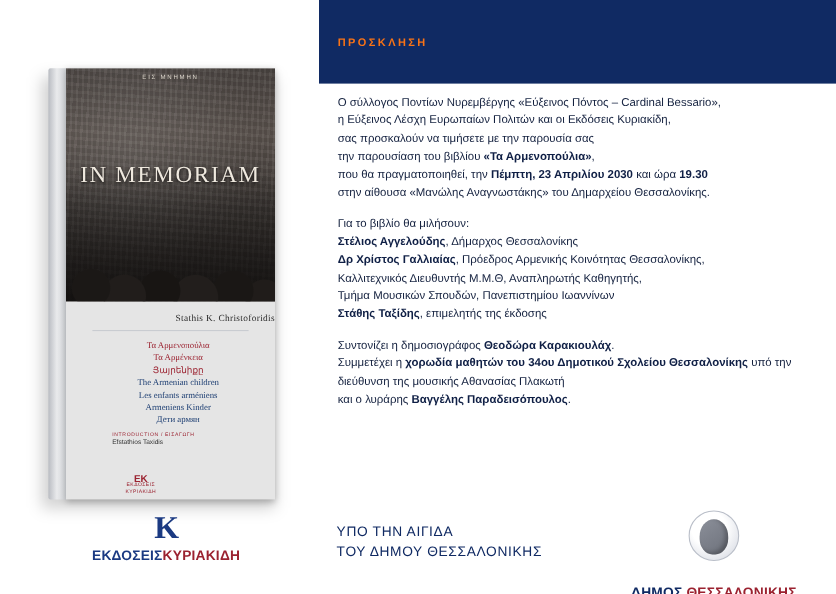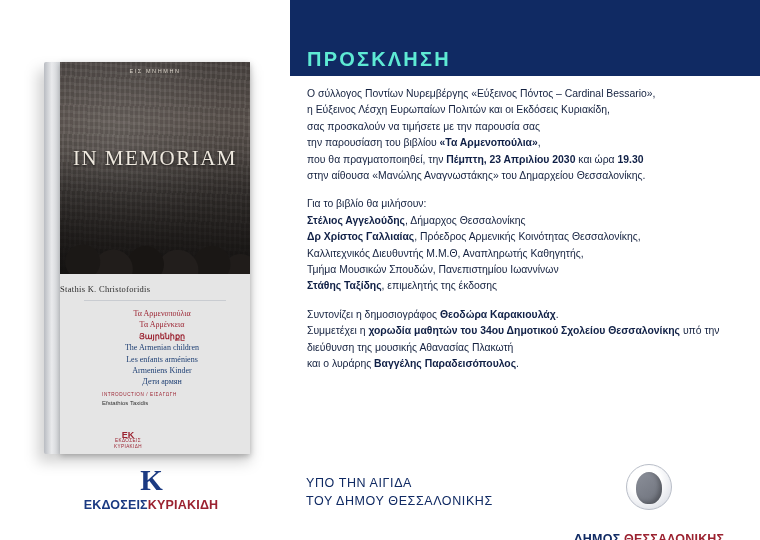--- a/index.html
+++ b/index.html
@@ -69,35 +69,35 @@
     color:#d9d3c8;font-size:5.5px;letter-spacing:1.6px;
   }
   .cover-title{
     position:absolute;left:0;top:84px;width:190px;text-align:center;
     color:#efe9df;
     font-family:"Liberation Serif", serif;
     font-size:21px;letter-spacing:1.5px;
     text-shadow:0 1px 3px rgba(0,0,0,.8);
   }
   .cover-author{
-    position:absolute;left:0;top:222px;width:190px;text-align:left;
+    position:absolute;left:0;top:222px;width:190px;text-align:right;
     color:#2a2a2a;font-size:8.5px;letter-spacing:.3px;
     font-family:"Liberation Serif", serif;
   }
   .cover-rule{
     position:absolute;left:24px;top:238px;width:142px;height:1px;background:#c9ccd1;
   }
   .cover-langs{
     position:absolute;right:13px;top:246px;width:150px;text-align:center;
     color:#1e3f73;font-size:8px;line-height:11.4px;
     font-family:"Liberation Serif", serif;
   }
   .cover-langs div:nth-child(1){color:#9b2230;}
   .cover-langs div:nth-child(2){color:#9b2230;}
-  .cover-langs div:nth-child(3){color:#9b2230;font-weight:bold;}
+  .cover-langs div:nth-child(3){color:#9b2230;}
   .cover-intro-label{
     position:absolute;left:42px;top:330px;width:110px;
     color:#9b2230;font-size:4.6px;letter-spacing:.6px;
   }
   .cover-intro-name{
     position:absolute;left:42px;top:338px;width:120px;
     color:#333;font-size:6px;
   }
   .cover-logo{
     position:absolute;left:40px;top:370px;width:56px;text-align:center;
@@ -122,22 +122,22 @@
   .pub-logo .pub-b{color:#9b2230;font-weight:bold;}
 
   
   .right-col{
     position:absolute;left:290px;top:0;width:470px;height:540px;background:#fff;
   }
   .blue-bar{
     position:absolute;left:0;top:0;width:470px;height:76px;background:#102a63;
   }
   .blue-bar .title{
-    position:absolute;left:17px;top:48px;
-    color:#5eead4;font-size:20px;letter-spacing:2.2px;font-weight:bold;
+    position:absolute;left:17px;top:34px;
+    color:#f97316;font-size:10px;letter-spacing:2.2px;font-weight:bold;
   }
   .body-text{
     position:absolute;left:17px;top:86px;width:446px;
     color:#14213f;font-size:10.4px;line-height:16.4px;
   }
   .body-text p{margin:0 0 12px 0;}
   .body-text b{font-weight:bold;color:#0f1f45;}
 
   
   .footer{

